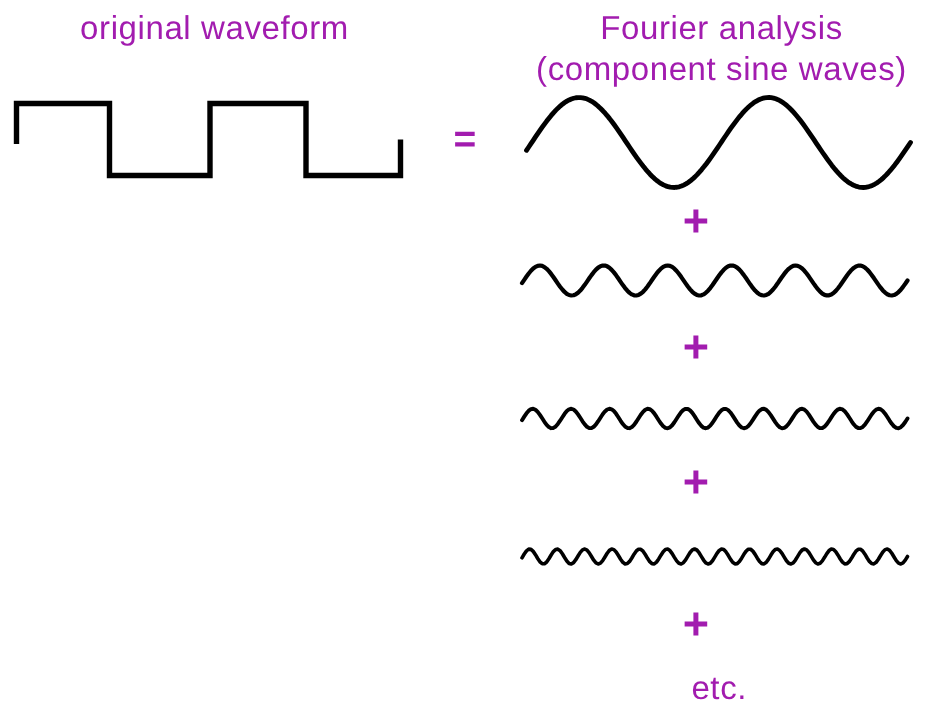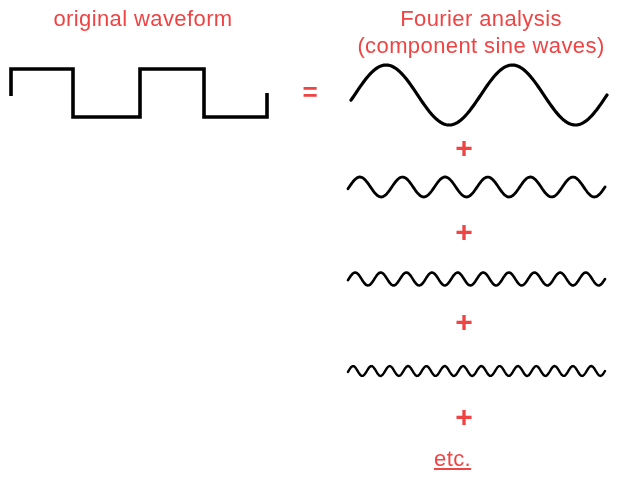--- a/index.html
+++ b/index.html
@@ -6,21 +6,21 @@
     margin: 0;
     padding: 0;
     background: #ffffff;
   }
   .canvas {
     position: relative;
     width: 620px;
     height: 482px;
     background: #ffffff;
     font-family: "Liberation Sans", sans-serif;
-    color: #ef4444;
+    color: #a21caf;
     overflow: hidden;
   }
   .title {
     position: absolute;
     top: 5px;
     text-align: center;
     font-size: 22px;
     line-height: 27px;
     letter-spacing: 0.4px;
     white-space: nowrap;
@@ -49,24 +49,23 @@
   }
   .plus1 { top: 133px; }
   .plus2 { top: 217px; }
   .plus3 { top: 307px; }
   .plus4 { top: 402px; }
   .etc {
     position: absolute;
     left: 434px;
     top: 446px;
     width: 64px;
-    text-align: left;
+    text-align: right;
     font-size: 22px;
     letter-spacing: 0.4px;
-    text-decoration: underline;
   }
   #waves {
     position: absolute;
     left: 0;
     top: 0;
   }
 </style>
 </head>
 <body>
 

